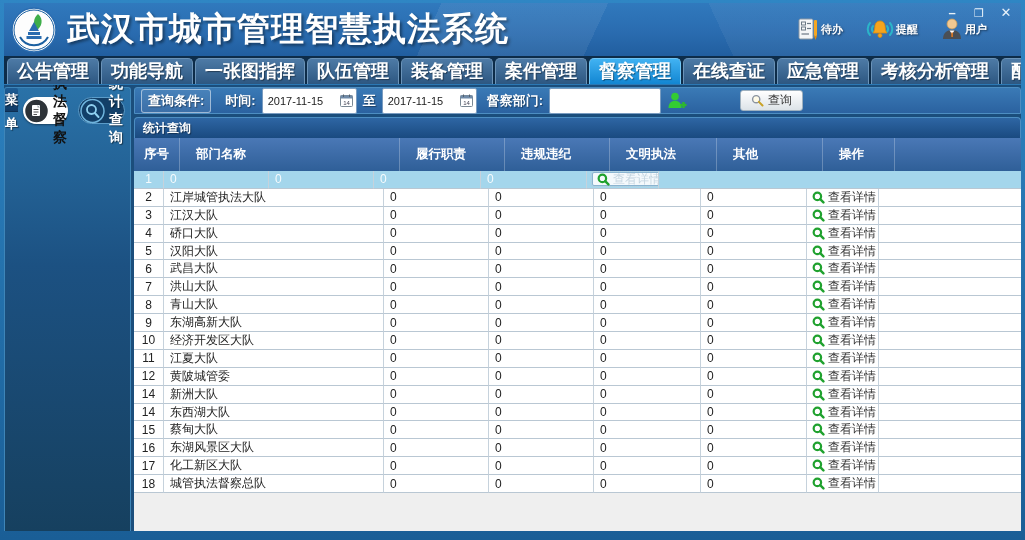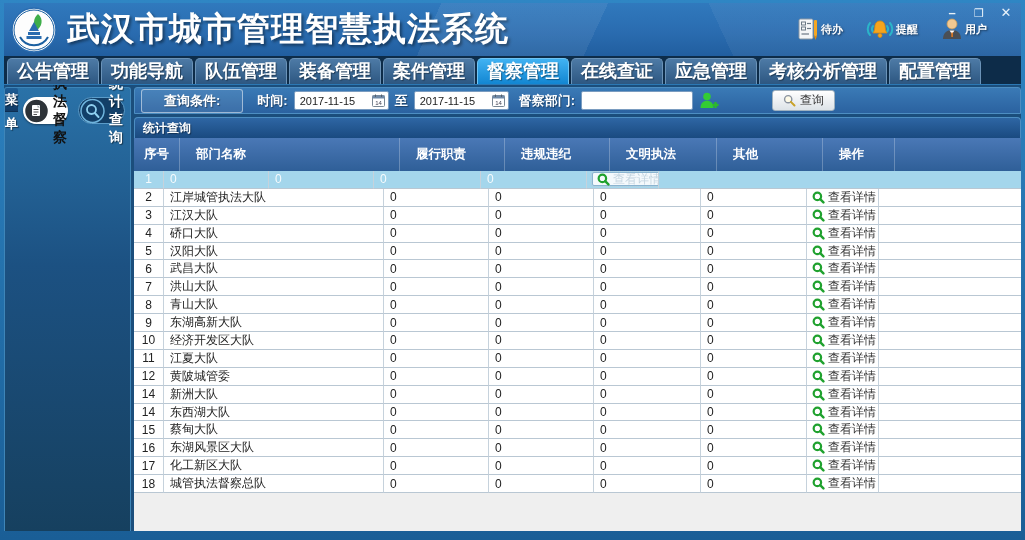--- a/index.html
+++ b/index.html
@@ -78,23 +78,23 @@
   
   .main { flex:1; display:flex; flex-direction:column; overflow:hidden; }
 
   .querybar {
     height:27px; flex:0 0 auto; margin-bottom:3px;
     background:linear-gradient(180deg,#3a7ab6,#2b62a0);
     border:1px solid #4d8ec2; border-radius:3px 3px 0 0;
     display:flex; align-items:center; padding-left:6px; gap:6px;
   }
   .q-label { color:#fff; font-size:13px; font-weight:bold; white-space:nowrap; text-shadow:1px 1px 1px rgba(0,0,0,.4); }
-  .q-cond { border:1px solid rgba(255,255,255,.5); border-radius:3px; padding:2px 22px; background:rgba(255,255,255,.08); }
+  .q-cond { border:1px solid rgba(255,255,255,.5); border-radius:3px; padding:2px 6px; background:rgba(255,255,255,.08); }
   .field {
-    background:#fff; border:1px solid #7a9cc0; border-radius:2px; height:19px;
+    background:#fff; border:1px solid #7a9cc0; border-radius:2px; height:26px;
     display:flex; align-items:center; padding:0 3px 0 5px; gap:3px;
   }
   .date-field { width:95px; }
   .date-field .val { flex:1; font-size:11px; color:#222; }
   .dept-field { width:112px; }
   .search-btn {
     margin-left:46px; height:21px; display:flex; align-items:center; gap:4px; padding:0 10px;
     background:linear-gradient(180deg,#ffffff,#dde3e8); border:1px solid #9fb1bf; border-radius:3px;
     font-size:12px; color:#333; cursor:pointer;
   }
@@ -192,20 +192,21 @@
       <div class="win-controls">
         <span class="win-btn win-min"></span>
         <span class="win-btn win-max"></span>
         <span class="win-btn win-close"></span>
       </div>
     </div>
 
     <div class="navbar">
         <div class="tab">公告管理</div>
         <div class="tab">功能导航</div>
+        <div class="tab">一张图指挥</div>
         <div class="tab">队伍管理</div>
         <div class="tab">装备管理</div>
         <div class="tab">案件管理</div>
         <div class="tab active">督察管理</div>
         <div class="tab">在线查证</div>
         <div class="tab">应急管理</div>
         <div class="tab">考核分析管理</div>
         <div class="tab">配置管理</div>
       </div>
 

